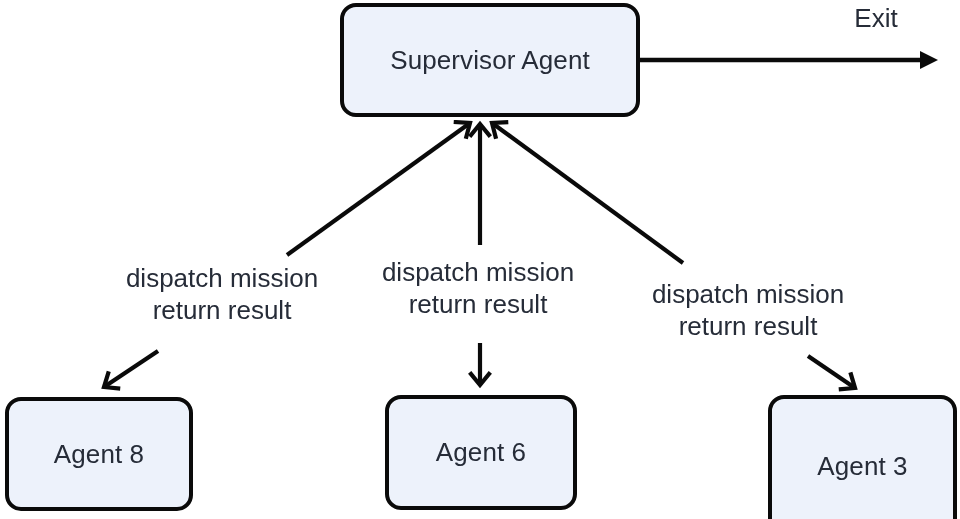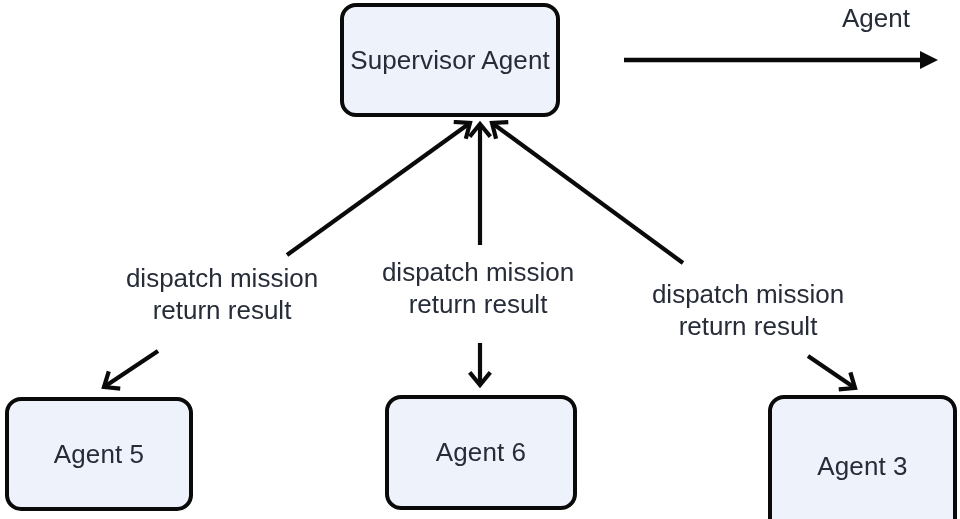--- a/index.html
+++ b/index.html
@@ -33,21 +33,21 @@
     background: var(--node-fill);
     border: 4px solid var(--node-border);
     border-radius: 16px;
     display: flex;
     align-items: center;
     justify-content: center;
     font-size: 26px;
     color: var(--text);
     letter-spacing: 0.1px;
   }
-  .node-supervisor { left: 340px; top: 3px;   width: 220px; height: 114px; }
+  .node-supervisor { left: 340px; top: 3px;   width: 300px; height: 114px; }
   .node-agent1     { left: 5px;   top: 397px; width: 188px; height: 114px; }
   .node-agent2     { left: 385px; top: 395px; width: 192px; height: 115px; }
   .node-agent3     { left: 768px; top: 395px; width: 189px; height: 143px; }
   .edge-label {
     position: absolute;
     transform: translateX(-50%);
     text-align: center;
     font-size: 26px;
     line-height: 32px;
     color: var(--text);
@@ -81,30 +81,30 @@
 
     <line x1="158" y1="351" x2="104" y2="387" stroke="#0a0a0a" stroke-width="4.2" marker-end="url(#chev)"></line>
     <line x1="480" y1="343" x2="480" y2="385" stroke="#0a0a0a" stroke-width="4.2" marker-end="url(#chev)"></line>
     <line x1="808" y1="356" x2="855" y2="388" stroke="#0a0a0a" stroke-width="4.2" marker-end="url(#chev)"></line>
   </svg>
 
   <div class="node node-supervisor">
     <span>Supervisor Agent</span>
   </div>
   <div class="node node-agent1">
-    <span>Agent 5</span>
+    <span>Agent 8</span>
   </div>
   <div class="node node-agent2">
     <span>Agent 6</span>
   </div>
   <div class="node node-agent3">
     <span>Agent 3</span>
   </div>
 
   <div class="edge-label edge-label-1">dispatch mission
 return result</div>
   <div class="edge-label edge-label-2">dispatch mission
 return result</div>
   <div class="edge-label edge-label-3">dispatch mission
 return result</div>
-  <div class="edge-label edge-label-exit">Agent</div>
+  <div class="edge-label edge-label-exit">Exit</div>
 
 </div>
 
 </body></html>

